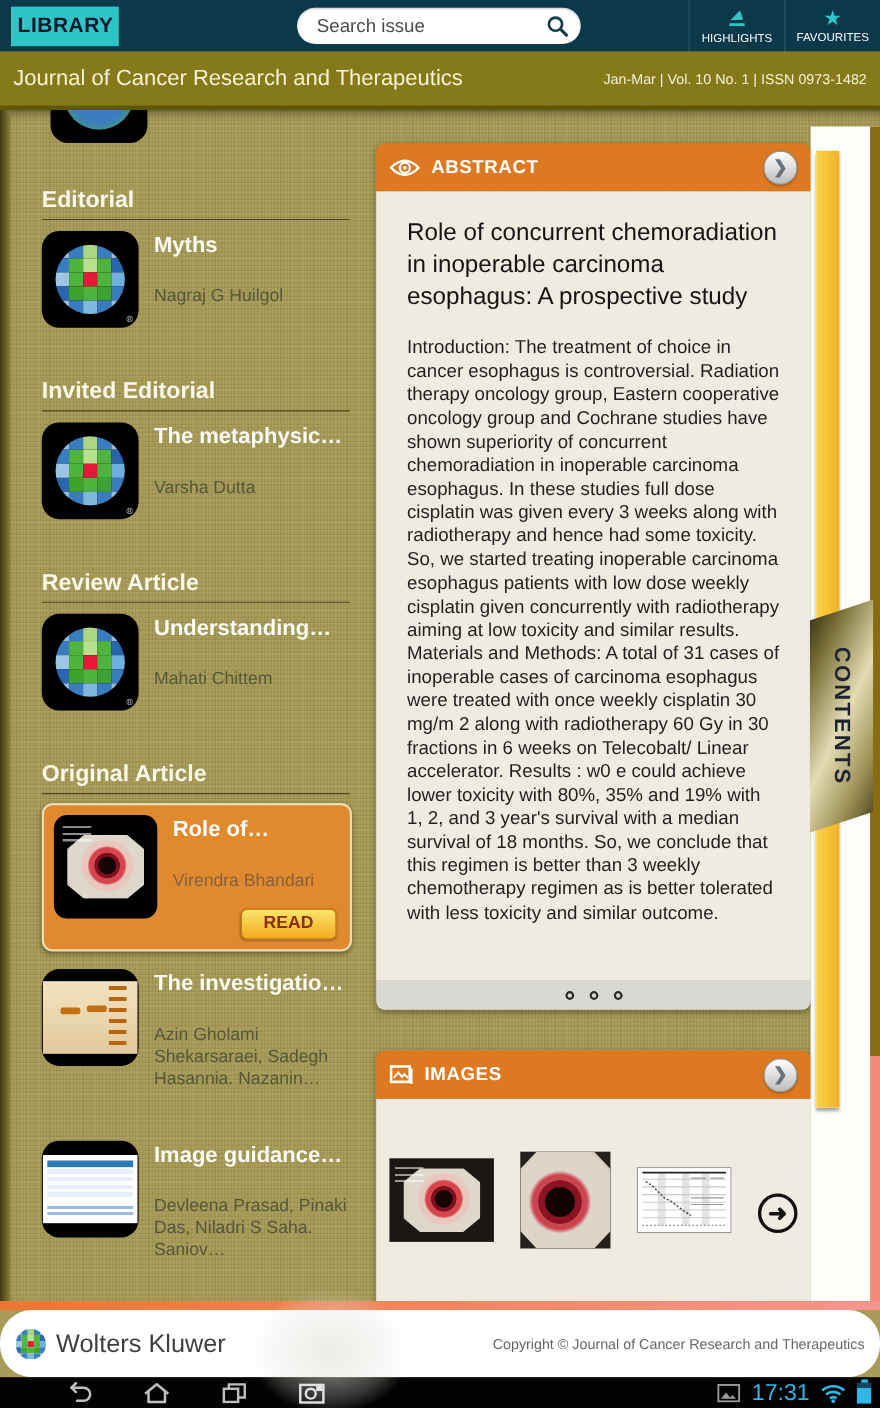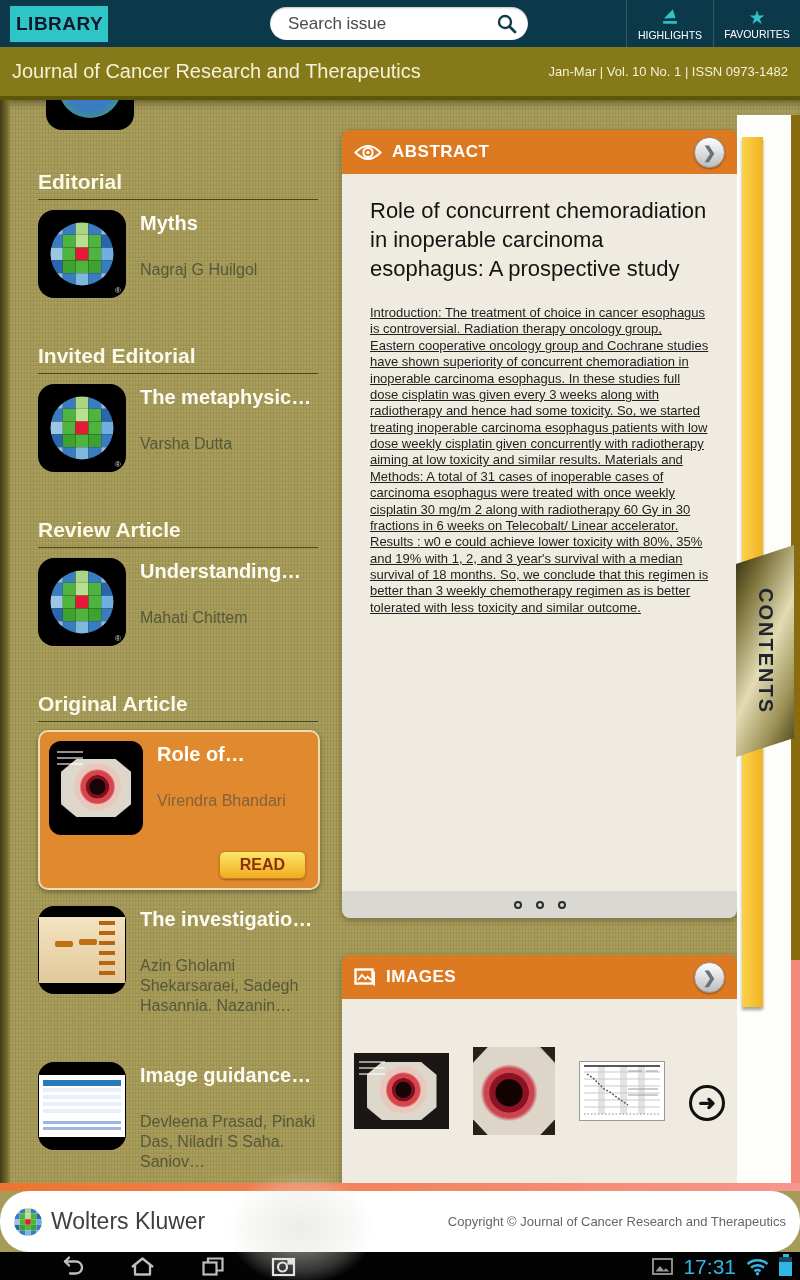--- a/index.html
+++ b/index.html
@@ -47,21 +47,21 @@
   .side-heading{font-size:21px;font-weight:bold;color:#fbf9ea;margin:0 2px 0 0;
     padding-bottom:5px;border-bottom:1px solid rgba(62,55,18,.85);}
   .side-item{display:flex;margin-top:10px;cursor:pointer;}
   .thumb{width:88px;height:88px;background:#000;border-radius:16px;flex-shrink:0;
     display:flex;align-items:center;justify-content:center;position:relative;overflow:hidden;}
   .thumb .reg{position:absolute;right:5px;bottom:3px;color:#cfd8e0;font-size:8px;}
   .item-text{margin-left:14px;padding-top:2px;min-width:0;}
   .item-title{font-size:20px;font-weight:bold;color:#fdfcf4;}
   .item-authors{margin-top:25px;font-size:16px;line-height:1.25;color:#55583a;}
 
-  .sel-card{position:relative;margin-top:8px;margin-right:0;height:160px;background:#e0892e;
+  .sel-card{position:relative;margin-top:8px;margin-right:0;height:135px;background:#e0892e;
     border:2px solid #ecdcb2;border-radius:10px;padding:9px;box-shadow:0 2px 5px rgba(0,0,0,.35);cursor:pointer;}
   .sel-row{display:flex;}
   .sel-card .thumb{width:94px;height:94px;border-radius:12px;}
   .sel-card .item-title{color:#fff;}
   .sel-card .item-authors{color:#85623c;}
   .read-btn{position:absolute;right:12px;bottom:9px;padding:4px 20px;border-radius:6px;
     background:linear-gradient(180deg,#fbe66a,#f2ab1f);border:1px solid #c87f10;
     color:#8b2f0e;font-size:16px;font-weight:bold;box-shadow:0 1px 2px rgba(0,0,0,.3);cursor:pointer;}
 
   
@@ -87,21 +87,21 @@
   .images-card{top:855px;height:228px;border-radius:8px 8px 0 0;}
   .card-header{height:44px;background:#dd7920;border-radius:8px 8px 0 0;
     display:flex;align-items:center;gap:10px;padding:0 12px;flex-shrink:0;}
   .hdr-label{color:#fff;font-weight:bold;font-size:17px;letter-spacing:.5px;}
   .chev-btn{margin-left:auto;width:31px;height:31px;border-radius:50%;
     background:linear-gradient(180deg,#fff,#bdbdbd);border:1px solid #959595;
     color:#66727c;display:flex;align-items:center;justify-content:center;
     font-weight:bold;font-size:16px;box-shadow:0 1px 2px rgba(0,0,0,.35);cursor:pointer;}
   .card-body{flex:1;background:#efebe0;padding:22px 28px 0;overflow:hidden;}
   .abs-title{font-size:22px;line-height:1.32;color:#141414;margin:0 0 22px;font-weight:normal;}
-  .abs-text{font-size:13px;line-height:1.26;color:#1f1f1f;margin:0;text-decoration:underline;}
+  .abs-text{font-size:17px;line-height:1.26;color:#1f1f1f;margin:0;}
   .card-footer{height:27px;background:#d9d8d3;border-radius:0 0 8px 8px;flex-shrink:0;
     display:flex;align-items:center;justify-content:center;gap:14px;}
   .pg-dot{width:8px;height:8px;border:2px solid #2a2a2a;border-radius:50%;}
 
   .images-body{flex:1;background:#efebe0;display:flex;align-items:center;justify-content:center;gap:24px;border-radius:0;}
   .img-thumb1{width:95px;height:76px;background:#1a1714;display:flex;align-items:center;justify-content:center;position:relative;}
   .img-thumb2{width:82px;height:88px;background:#26211c;position:relative;overflow:hidden;}
   .img-thumb2 .endo2{width:82px;height:88px;clip-path:polygon(18% 0,82% 0,100% 18%,100% 82%,82% 100%,18% 100%,0 82%,0 18%);
     background:radial-gradient(circle at 44% 52%, #140303 0 20%, #8c1422 22% 30%, #cc4450 31% 38%, #ddd5c8 44% 80%, #8e887c 100%);}
   .img-thumb3{width:86px;height:60px;background:#fff;border:1px solid #999;}

